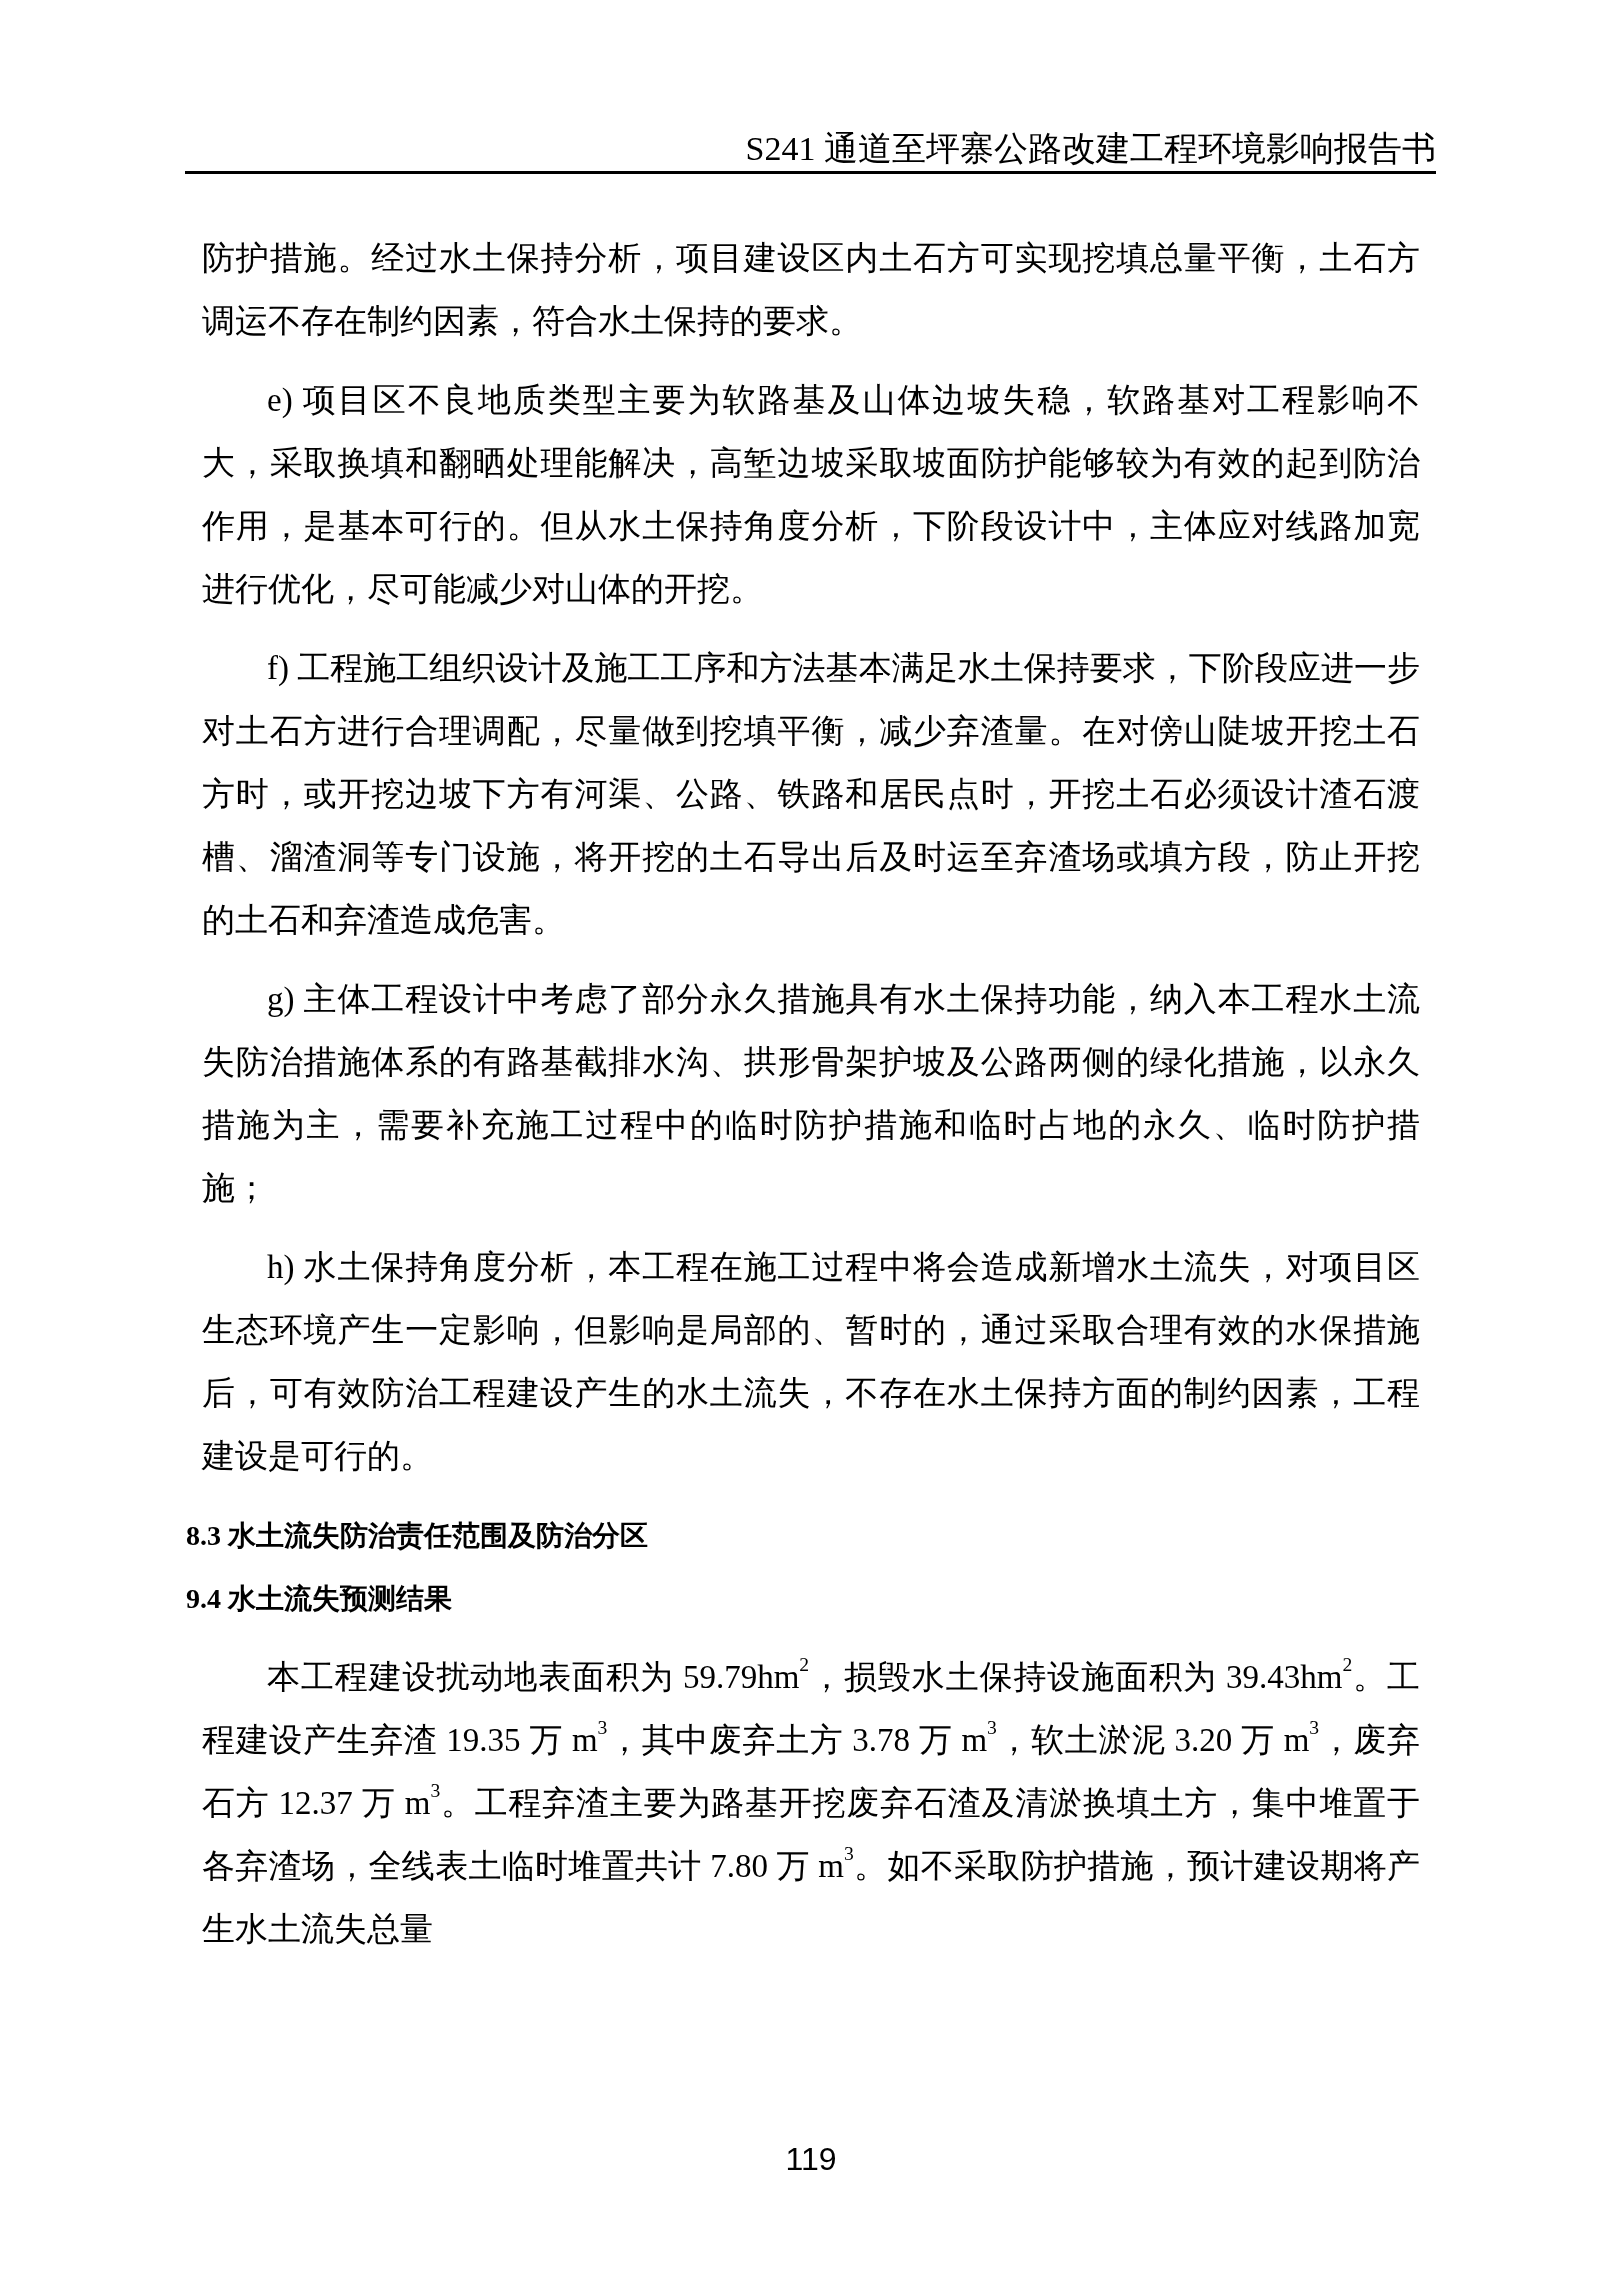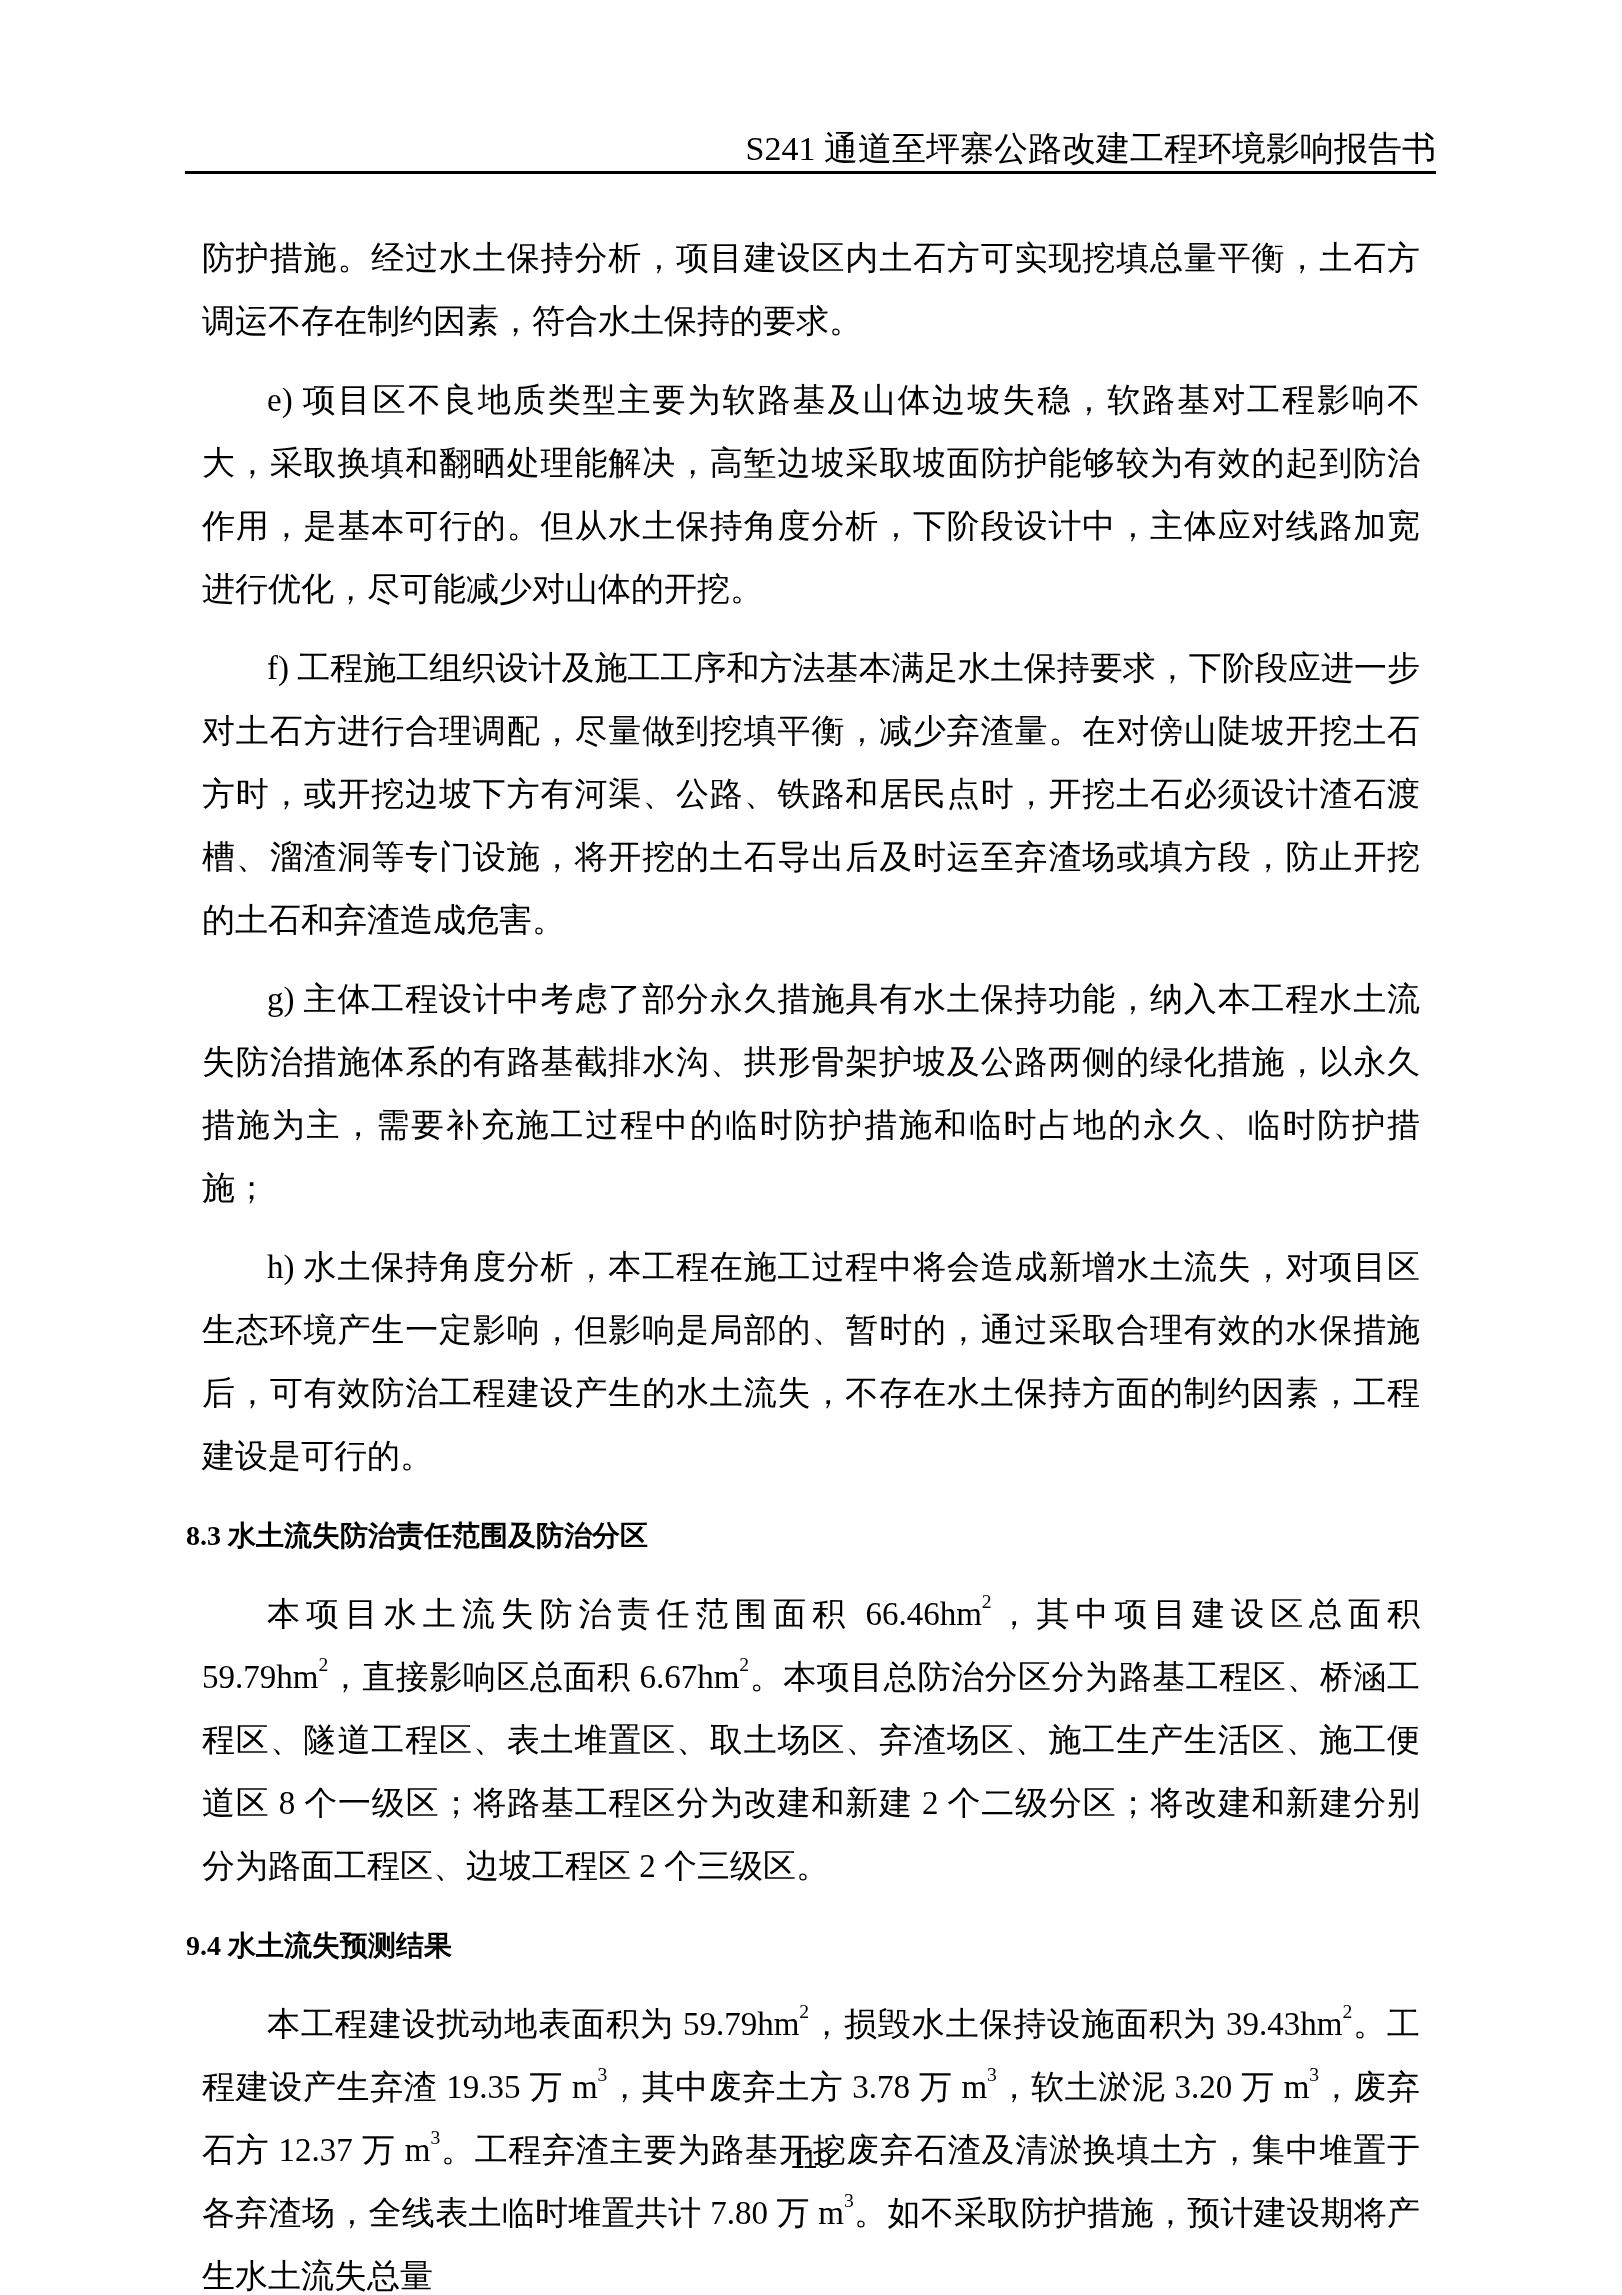--- a/index.html
+++ b/index.html
@@ -65,42 +65,41 @@
     font-size: 19.6px;
     line-height: 0;
     vertical-align: 17px;
   }
   .page-footer {
     position: absolute;
     left: 0;
     top: 2144px;
     width: 1622px;
     text-align: center;
-    font-size: 26px;
+    font-size: 32px;
     line-height: 31px;
     font-family: "Liberation Sans", "DejaVu Sans", sans-serif;
   }
 </style>
 </head>
 <body>
 
 <div class="page">
   <div class="page-header">
     <span class="header-title">S241 通道至坪寨公路改建工程环境影响报告书</span>
   </div>
   <div class="header-rule"></div>
 
   <div class="content" id="content">
       <p class="">防护措施。经过水土保持分析，项目建设区内土石方可实现挖填总量平衡，土石方调运不存在制约因素，符合水土保持的要求。</p>
       <p class="indent">e) 项目区不良地质类型主要为软路基及山体边坡失稳，软路基对工程影响不大，采取换填和翻晒处理能解决，高堑边坡采取坡面防护能够较为有效的起到防治作用，是基本可行的。但从水土保持角度分析，下阶段设计中，主体应对线路加宽进行优化，尽可能减少对山体的开挖。</p>
       <p class="indent">f) 工程施工组织设计及施工工序和方法基本满足水土保持要求，下阶段应进一步对土石方进行合理调配，尽量做到挖填平衡，减少弃渣量。在对傍山陡坡开挖土石方时，或开挖边坡下方有河渠、公路、铁路和居民点时，开挖土石必须设计渣石渡槽、溜渣洞等专门设施，将开挖的土石导出后及时运至弃渣场或填方段，防止开挖的土石和弃渣造成危害。</p>
       <p class="indent">g) 主体工程设计中考虑了部分永久措施具有水土保持功能，纳入本工程水土流失防治措施体系的有路基截排水沟、拱形骨架护坡及公路两侧的绿化措施，以永久措施为主，需要补充施工过程中的临时防护措施和临时占地的永久、临时防护措施；</p>
       <p class="indent">h) 水土保持角度分析，本工程在施工过程中将会造成新增水土流失，对项目区生态环境产生一定影响，但影响是局部的、暂时的，通过采取合理有效的水保措施后，可有效防治工程建设产生的水土流失，不存在水土保持方面的制约因素，工程建设是可行的。</p>
       <h2 class="heading">8.3 水土流失防治责任范围及防治分区</h2>
-      <p class="indent">本项目水土流失防治责任范围面积 66.46hm<sup>2</sup>，其中项目建设区总面积 59.79hm<sup>2</sup>，直接影响区总面积 6.67hm<sup>2</sup>。本项目总防治分区分为路基工程区、桥涵工程区、隧道工程区、表土堆置区、取土场区、弃渣场区、施工生产生活区、施工便道区 8 个一级区；将路基工程区分为改建和新建 2 个二级分区；将改建和新建分别分为路面工程区、边坡工程区 2 个三级区。</p>
       <h2 class="heading">9.4 水土流失预测结果</h2>
       <p class="indent">本工程建设扰动地表面积为 59.79hm<sup>2</sup>，损毁水土保持设施面积为 39.43hm<sup>2</sup>。工程建设产生弃渣 19.35 万 m<sup>3</sup>，其中废弃土方 3.78 万 m<sup>3</sup>，软土淤泥 3.20 万 m<sup>3</sup>，废弃石方 12.37 万 m<sup>3</sup>。工程弃渣主要为路基开挖废弃石渣及清淤换填土方，集中堆置于各弃渣场，全线表土临时堆置共计 7.80 万 m<sup>3</sup>。如不采取防护措施，预计建设期将产生水土流失总量</p>
     </div>
 
   <div class="page-footer">
     <span class="page-number">119</span>
   </div>
 </div>
 
 

